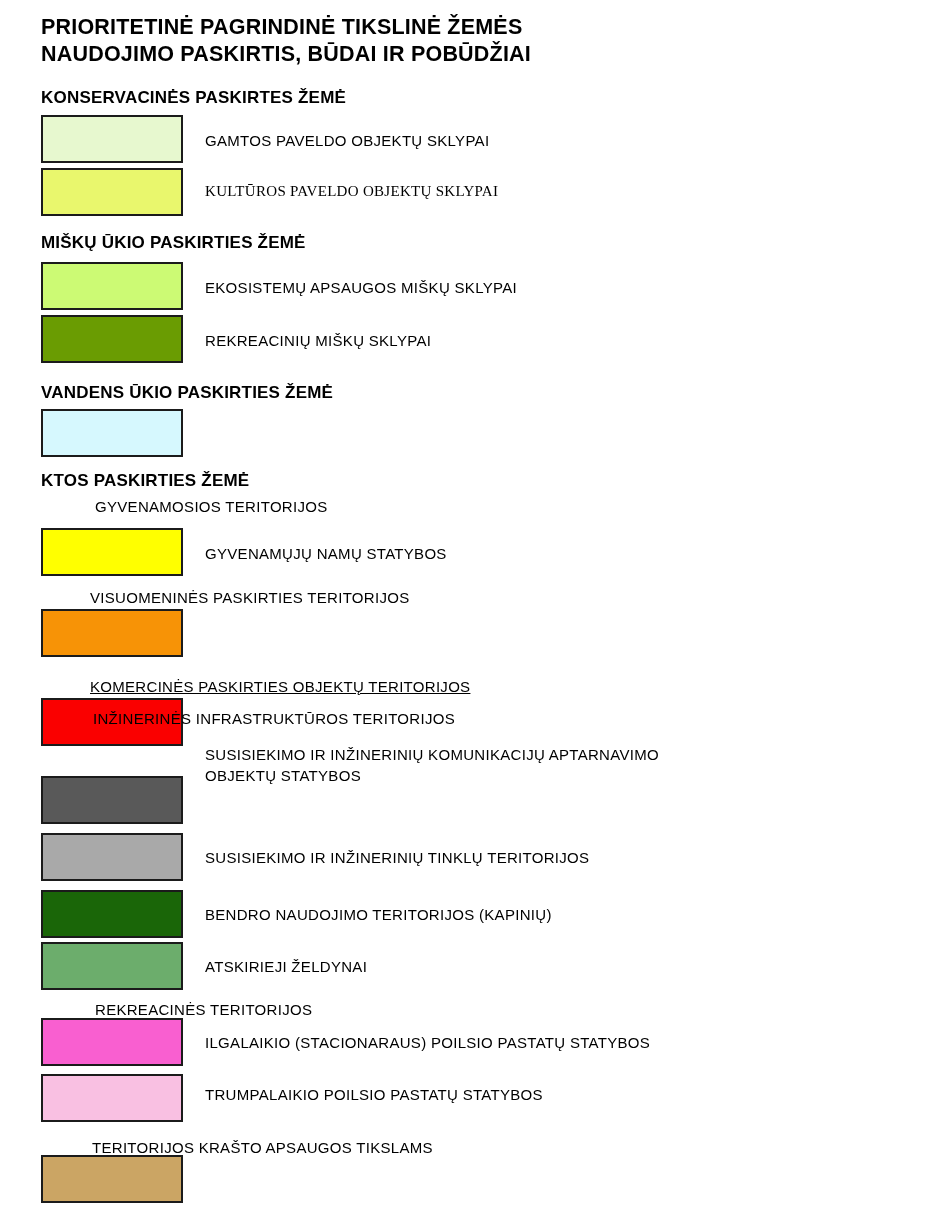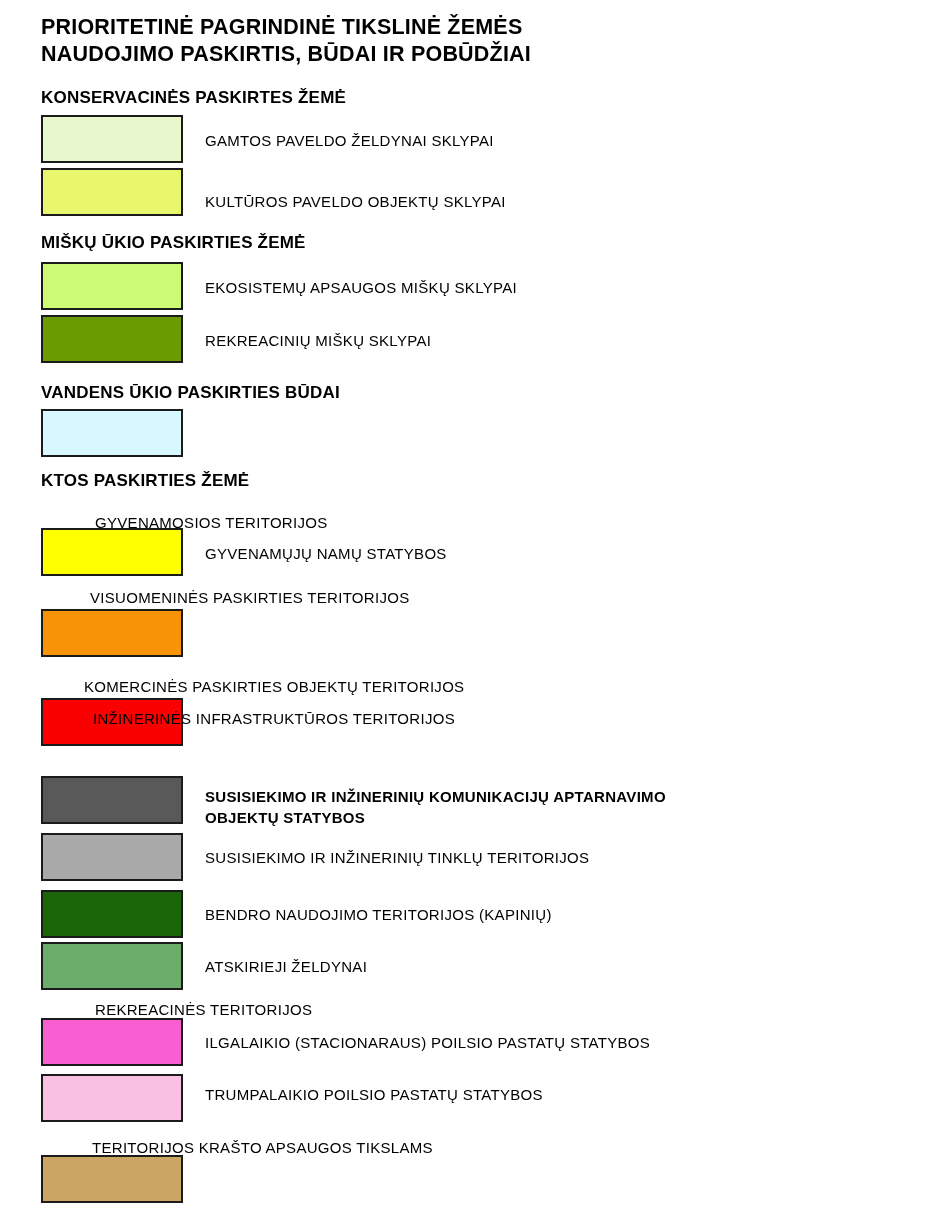--- a/index.html
+++ b/index.html
@@ -77,48 +77,48 @@
 
 <div class="legend">
 
   <div class="title">
     <span class="title-line">PRIORITETINĖ PAGRINDINĖ TIKSLINĖ ŽEMĖS</span>
     <span class="title-line">NAUDOJIMO PASKIRTIS, BŪDAI IR POBŪDŽIAI</span>
   </div>
 
   <div class="cat-heading" style="top:88px;">KONSERVACINĖS PASKIRTES ŽEMĖ</div>
   <div class="swatch" style="top:115px;background:#e7f8cf;"></div>
-  <div class="item-label" style="top:130px;">GAMTOS PAVELDO ŽELDYNAI SKLYPAI</div>
+  <div class="item-label" style="top:130px;">GAMTOS PAVELDO OBJEKTŲ SKLYPAI</div>
   <div class="swatch" style="top:168px;background:#e9f76d;"></div>
-  <div class="item-label" style="top:191px;">KULTŪROS PAVELDO OBJEKTŲ SKLYPAI</div>
+  <div class="item-label" style="top:181px;font-family:Liberation Serif, serif;">KULTŪROS PAVELDO OBJEKTŲ SKLYPAI</div>
 
   <div class="cat-heading" style="top:233px;">MIŠKŲ ŪKIO PASKIRTIES ŽEMĖ</div>
   <div class="swatch" style="top:262px;background:#ccfa74;"></div>
   <div class="item-label" style="top:277px;">EKOSISTEMŲ APSAUGOS MIŠKŲ SKLYPAI</div>
   <div class="swatch" style="top:315px;background:#6a9c02;"></div>
   <div class="item-label" style="top:330px;">REKREACINIŲ MIŠKŲ SKLYPAI</div>
 
-  <div class="cat-heading" style="top:383px;">VANDENS ŪKIO PASKIRTIES BŪDAI</div>
+  <div class="cat-heading" style="top:383px;">VANDENS ŪKIO PASKIRTIES ŽEMĖ</div>
   <div class="swatch" style="top:409px;background:#d6f8fe;"></div>
 
   <div class="cat-heading" style="top:471px;">KTOS PASKIRTIES ŽEMĖ</div>
 
-  <div class="sub-heading" style="left:95px;top:498px;margin-top:16px;">GYVENAMOSIOS TERITORIJOS</div>
+  <div class="sub-heading" style="left:95px;top:498px;">GYVENAMOSIOS TERITORIJOS</div>
   <div class="swatch" style="top:528px;background:#ffff00;"></div>
   <div class="item-label" style="top:543px;">GYVENAMŲJŲ NAMŲ STATYBOS</div>
 
   <div class="sub-heading" style="left:90px;top:589px;text-align:center;">VISUOMENINĖS PASKIRTIES TERITORIJOS</div>
   <div class="swatch" style="top:609px;background:#f79306;"></div>
 
-  <div class="sub-heading" style="left:84px;top:678px;">KOMERCINĖS PASKIRTIES OBJEKTŲ TERITORIJOS</div>
+  <div class="sub-heading" style="left:90px;top:678px;text-decoration:underline;">KOMERCINĖS PASKIRTIES OBJEKTŲ TERITORIJOS</div>
   <div class="swatch" style="top:698px;background:#fa0000;"></div>
 
   <div class="sub-heading" style="left:93px;top:710px;">INŽINERINĖS INFRASTRUKTŪROS TERITORIJOS</div>
   <div class="swatch" style="top:776px;background:#595959;"></div>
-  <div class="item-label" style="top:786px;font-weight:bold;">SUSISIEKIMO IR INŽINERINIŲ KOMUNIKACIJŲ APTARNAVIMO
+  <div class="item-label" style="top:744px;">SUSISIEKIMO IR INŽINERINIŲ KOMUNIKACIJŲ APTARNAVIMO
 OBJEKTŲ STATYBOS</div>
   <div class="swatch" style="top:833px;background:#a9a9a9;"></div>
   <div class="item-label" style="top:847px;">SUSISIEKIMO IR INŽINERINIŲ TINKLŲ TERITORIJOS</div>
 
   <div class="swatch" style="top:890px;background:#1a6608;"></div>
   <div class="item-label" style="top:904px;text-align:right;">BENDRO NAUDOJIMO TERITORIJOS (KAPINIŲ)</div>
 
   <div class="swatch" style="top:942px;background:#6cad6c;"></div>
   <div class="item-label" style="top:956px;">ATSKIRIEJI ŽELDYNAI</div>
 

